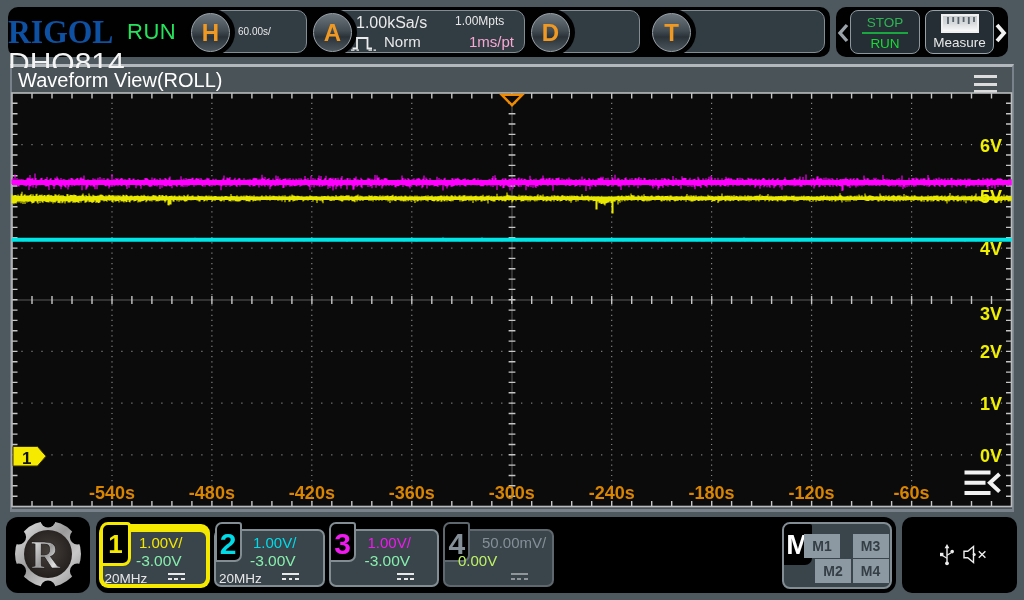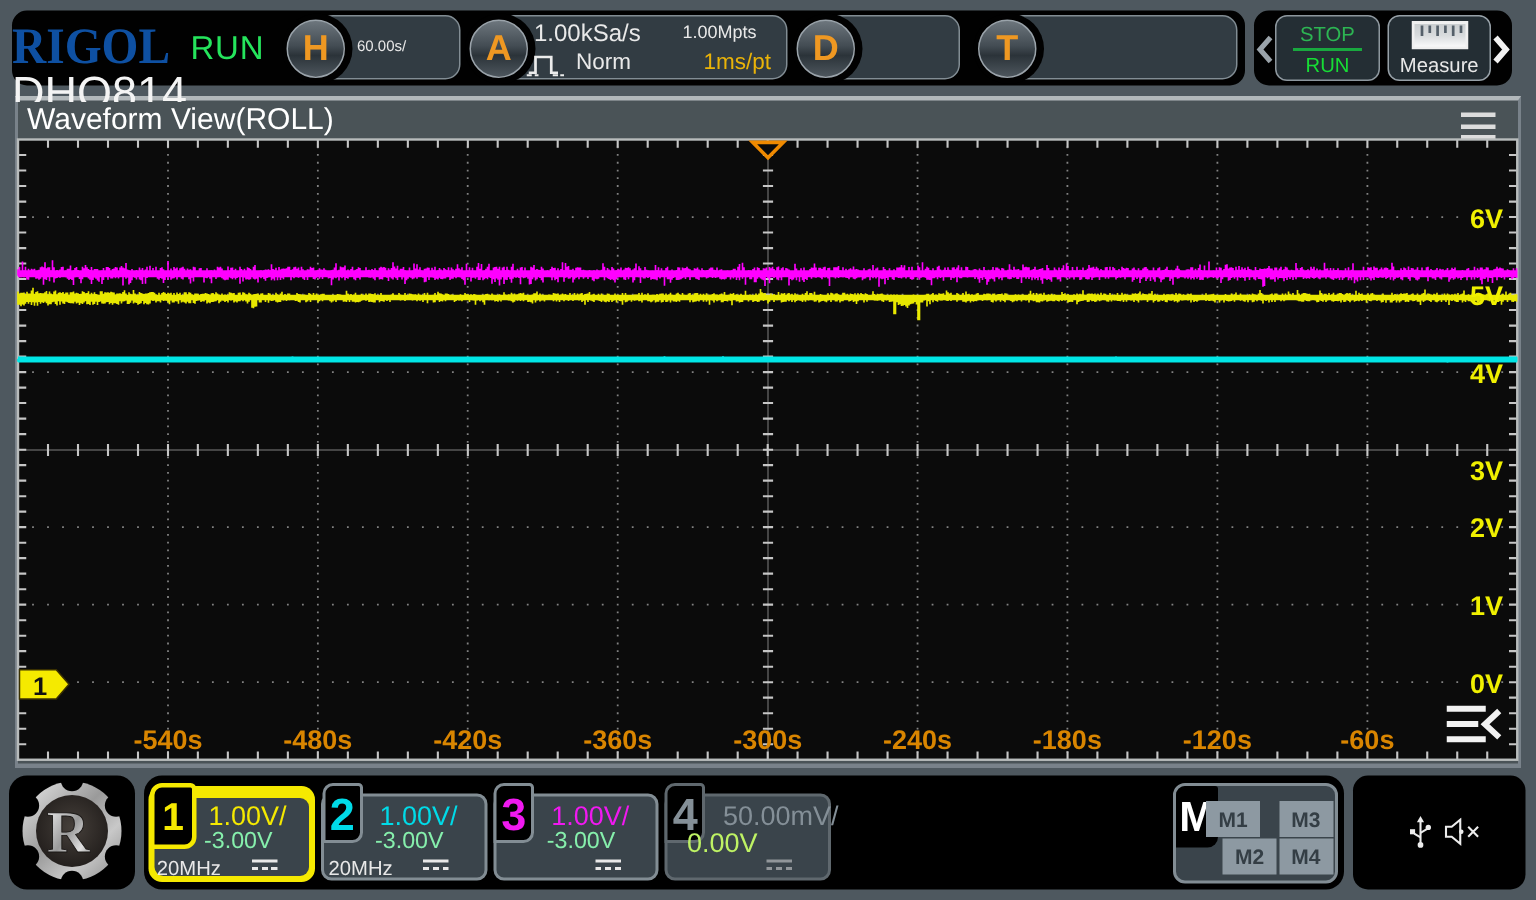--- a/index.html
+++ b/index.html
@@ -9,38 +9,38 @@
 #rigol{position:absolute;left:8px;top:13px;font-family:"Liberation Serif",serif;
 font-weight:bold;font-size:34px;color:#0e50a2;letter-spacing:0px;transform:scaleX(0.93);transform-origin:left}
 #runtxt{position:absolute;left:127px;top:19px;font-size:22px;color:#25e45c;letter-spacing:0.5px}
 .panel{position:absolute;top:10px;height:43px;background:#323c43;border:1.5px solid #828d94;border-radius:10px}
 .cut{position:absolute;top:9px;width:47px;height:47px;border-radius:50%;background:#010101}
 .circ{position:absolute;top:13px;width:39px;height:39px;border-radius:50%;
 background:linear-gradient(180deg,#6d767d 0%,#434c53 45%,#2b3339 62%,#4d565d 100%);
 border:1px solid #9aa3aa;color:#ef9822;font-weight:bold;font-size:24px;text-align:center;line-height:38px}
 .ptxt{position:absolute;color:#e9e9e9;font-size:10px}
 .ptxt2{position:absolute;color:#e9e9e9;font-size:15px}
-.gray{color:#eab308}
+.gray{color:#f9a8d4}
 #dho{position:absolute;left:8px;top:0;width:300px;height:67.5px;overflow:hidden;z-index:6}
 #dho span{position:absolute;left:0;top:46px;font-size:30px;color:#f4f4f4;white-space:nowrap}
 #win{position:absolute;left:10px;top:64px;width:1004px;height:448px;background:#4a5357;
 border-top:3px solid #b2b8bb;border-left:2px solid #79828a;border-right:2px solid #79828a;border-bottom:3px solid #79828a}
 #title{position:absolute;left:18px;top:69px;font-size:20px;color:#fff}
 #ham{position:absolute;left:974px;top:75px;width:23px}
 #ham div{height:3px;background:#dcdcdc;margin-bottom:4.6px}
 #grat{position:absolute;left:12px;top:93px;width:999.5px;height:413.5px;background:#0b0b0b}
 .tlab{position:absolute;top:482.5px;width:80px;text-align:center;font-size:18px;font-weight:bold;color:#d98500}
 .vlab{position:absolute;left:932px;width:70px;text-align:right;font-size:18px;font-weight:bold;color:#f0f000}
 #bl{position:absolute;left:6px;top:517px;width:84px;height:76px;background:#000;border-radius:12px}
 #strip{position:absolute;left:96px;top:517px;width:800px;height:76px;background:#000;border-radius:12px}
 #util{position:absolute;left:902px;top:517px;width:115px;height:76px;background:#000;border-radius:10px}
 .chbox{position:absolute;top:528.8px;width:110.6px;height:57.8px;background:#3a444b;border:2px solid #828d94;border-radius:7px}
 .chtab{position:absolute;width:27px;height:40px;background:#000;border:2px solid #828d94;border-radius:7px 3px 7px 0;
 text-align:center;font-size:30px;font-weight:bold;line-height:40px}
-.l1{position:absolute;font-size:18px}
+.l1{position:absolute;font-size:15px}
 .l2{position:absolute;font-size:15.5px;color:#86efac}
 .l3{position:absolute;font-size:13.5px;color:#e8e8e8}
 .dc{position:absolute;width:17px}
 .dc .a{height:2.5px;background:#e8e8e8;margin-bottom:2.5px}
 .dc .b{height:2.5px;background:linear-gradient(90deg,#e8e8e8 0 4px,transparent 4px 6.5px,#e8e8e8 6.5px 10.5px,transparent 10.5px 13px,#e8e8e8 13px 17px)}
 #mbox{position:absolute;left:782px;top:522px;width:110px;height:67px;background:#3a444b;border:2px solid #828d94;border-radius:8px}
 .mbtn{position:absolute;width:36px;height:24px;background:#8d99a2;color:#343e45;
 font-size:14px;font-weight:bold;text-align:center;line-height:24px}
 </style></head><body>
 

